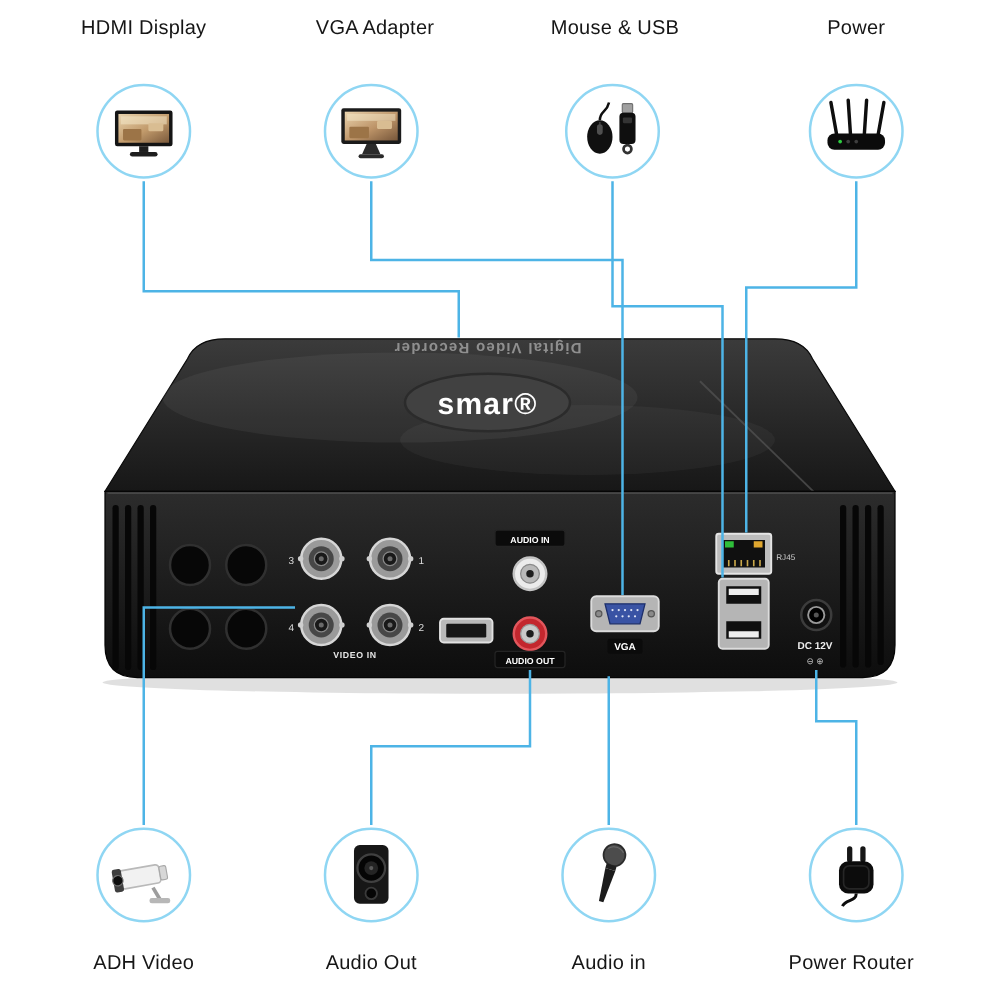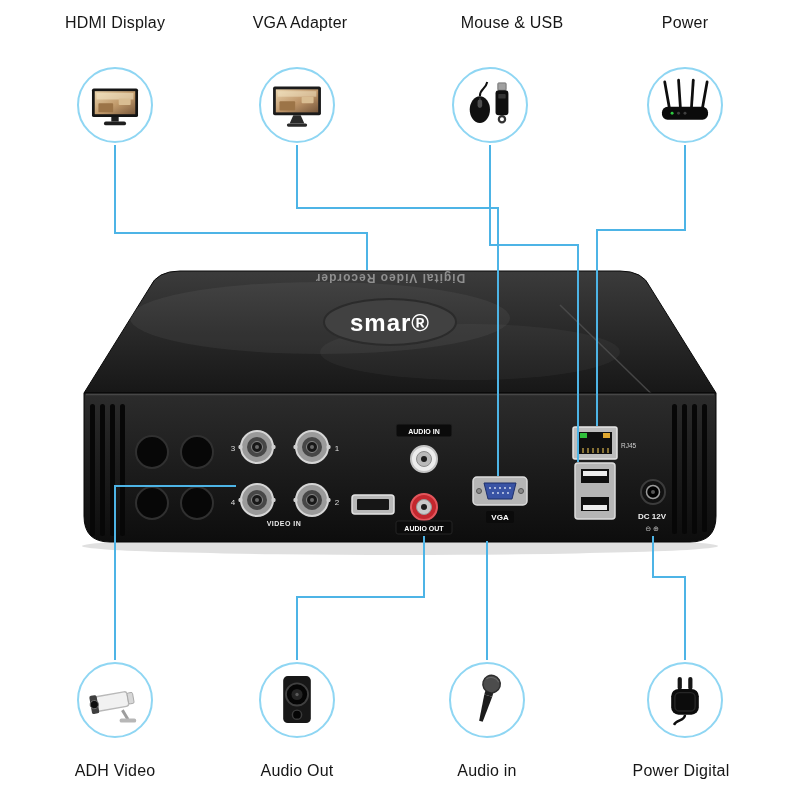--- a/index.html
+++ b/index.html
@@ -186,26 +186,26 @@
     <path class="conn" d="M685,145 L685,230 L597,230 L597,426"></path>
     <path class="conn" d="M236,486 L115,486 L115,660"></path>
     <path class="conn" d="M424,536 L424,597 L297,597 L297,660"></path>
     <path class="conn" d="M487,541 L487,660"></path>
     <path class="conn" d="M653,536 L653,577 L685,577 L685,660"></path>
   </g>
 </svg>
 
 <div class="callout-label" style="left:115px; top:14px;">HDMI Display</div>
 <div class="callout-label" style="left:300px; top:14px;">VGA Adapter</div>
-<div class="callout-label" style="left:512px; top:14px;">Mouse &amp; USB</div>
+<div class="callout-label" style="left:492px; top:14px;">Mouse &amp; USB</div>
 <div class="callout-label" style="left:685px; top:14px;">Power</div>
 <div class="callout-label" style="left:115px; top:762px;">ADH Video</div>
 <div class="callout-label" style="left:297px; top:762px;">Audio Out</div>
 <div class="callout-label" style="left:487px; top:762px;">Audio in</div>
-<div class="callout-label" style="left:681px; top:762px;">Power Digital</div>
+<div class="callout-label" style="left:681px; top:762px;">Power Router</div>
 
 <div class="node" style="left:77px; top:67px;">
   <svg width="70" height="70" viewBox="0 0 76 76">
     <defs>
         <linearGradient id="scr1" x1="0" y1="0" x2="1" y2="1">
       <stop offset="0" stop-color="#e8d2ab"></stop>
           <stop offset="0.55" stop-color="#c19a6b"></stop>
           <stop offset="1" stop-color="#7b5a3c"></stop>
     </linearGradient>
       </defs>

